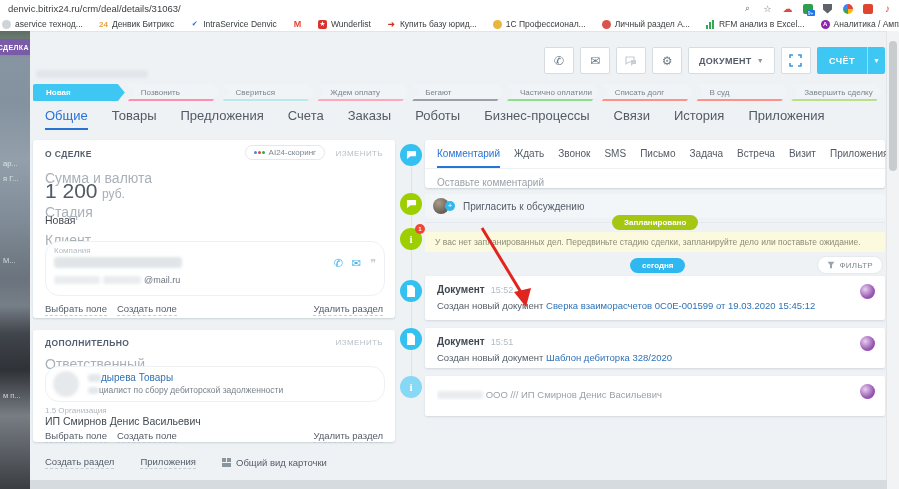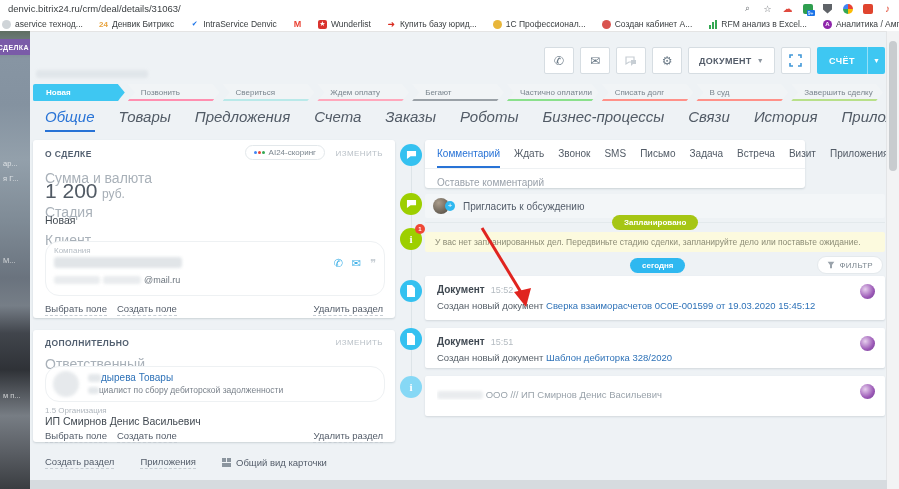--- a/index.html
+++ b/index.html
@@ -59,21 +59,21 @@
 
   
   .pipeline{position:absolute;left:33px;top:84px;right:16px;height:17px;display:flex;gap:3px;}
   .stagechip{flex:1;position:relative;background:#f1f4f6;color:#7a858e;font-size:8px;line-height:17px;padding-left:13px;box-sizing:border-box;white-space:nowrap;overflow:hidden;clip-path:polygon(0 0,calc(100% - 7px) 0,100% 50%,calc(100% - 7px) 100%,0 100%,7px 50%);}
   .stagechip.first{clip-path:polygon(0 0,calc(100% - 7px) 0,100% 50%,calc(100% - 7px) 100%,0 100%);border-radius:2px 0 0 2px;}
   .stagechip.active{background:#3ec7f2;color:#fff;font-weight:bold;}
   .stagechip .ul{position:absolute;left:0;right:0;bottom:0;height:2px;}
 
   
   .maintabs{position:absolute;left:45px;top:108px;display:flex;gap:24px;}
-  .mtab{font-size:15px;color:#525b66;padding-bottom:5px;white-space:nowrap;font-style:italic;}
+  .mtab{font-size:13px;color:#525b66;padding-bottom:5px;white-space:nowrap;}
   .mtab.active{color:#2873d6;border-bottom:2px solid #2873d6;}
 
   
   .card{position:absolute;background:#fff;border-radius:3px;box-shadow:0 1px 2px rgba(84,99,110,.22);}
   .sec-title{font-size:8.5px;font-weight:bold;color:#536070;letter-spacing:.4px;}
   .edit-link{font-size:8px;color:#b9c0c7;letter-spacing:.4px;}
   .flabel{font-size:14px;color:#a9b1b9;}
   .fvalue{font-size:10.5px;color:#424a52;}
   .dashed{font-size:9.5px;color:#535c69;border-bottom:1px dashed #c6cdd3;padding-bottom:1px;}
   .scoring{display:inline-flex;align-items:center;gap:4px;border:1px solid #e3e8eb;border-radius:9px;padding:2px 8px;font-size:8px;color:#7a858e;background:#fff;}
@@ -178,21 +178,21 @@
     <span class="bm">
         <span class="bmic ic-arrow">➜</span>
         <span>Купить базу юрид...</span>
       </span>
     <span class="bm">
         <span class="bmic ic-onec"></span>
         <span>1С Профессионал...</span>
       </span>
     <span class="bm">
         <span class="bmic ic-cab"></span>
-        <span>Создан кабинет А...</span>
+        <span>Личный раздел А...</span>
       </span>
     <span class="bm">
         <span class="bmic ic-chart">
           <b style="height:4px"></b>
           <b style="height:7px"></b>
           <b style="height:9px"></b>
         </span>
         <span>RFM анализ в Excel...</span>
       </span>
     <span class="bm">
@@ -356,21 +356,21 @@
   </div>
   <div class="railic blue" style="top:328px">
     <svg width="10" height="12" viewBox="0 0 10 12">
         <path d="M1 0h5l3 3v9H1z" fill="#fff"></path>
       </svg>
   </div>
   <div class="railic lightblue" style="top:376px">
     <span class="i-glyph">i</span>
   </div>
 
-  <div class="card" style="left:425px;top:140px;width:380px;height:48px">
+  <div class="card" style="left:425px;top:140px;width:460px;height:48px">
     <div class="ttabs">
       <span class="ttab active">Комментарий</span>
       <span class="ttab">Ждать</span>
       <span class="ttab">Звонок</span>
       <span class="ttab">SMS</span>
       <span class="ttab">Письмо</span>
       <span class="ttab">Задача</span>
       <span class="ttab">Встреча</span>
       <span class="ttab">Визит</span>
       <span class="ttab">Приложения</span>

